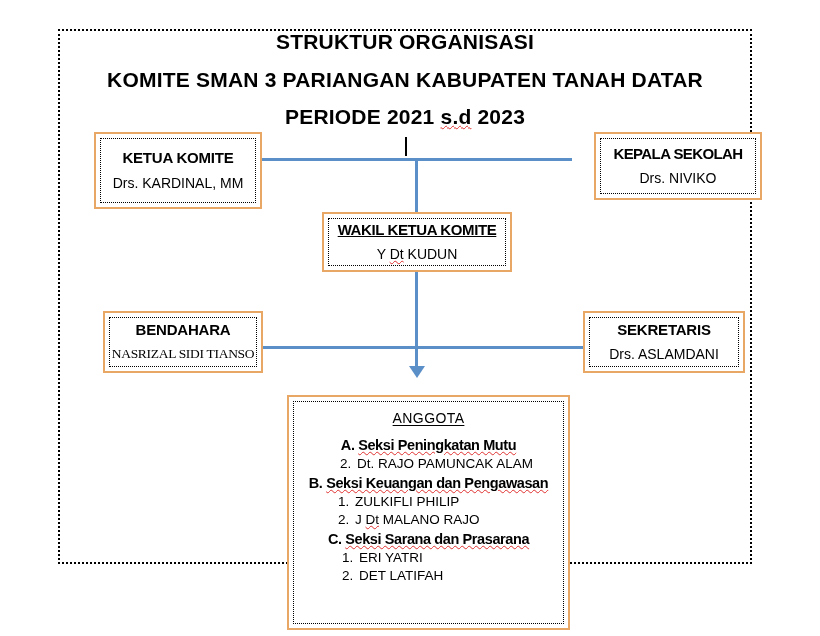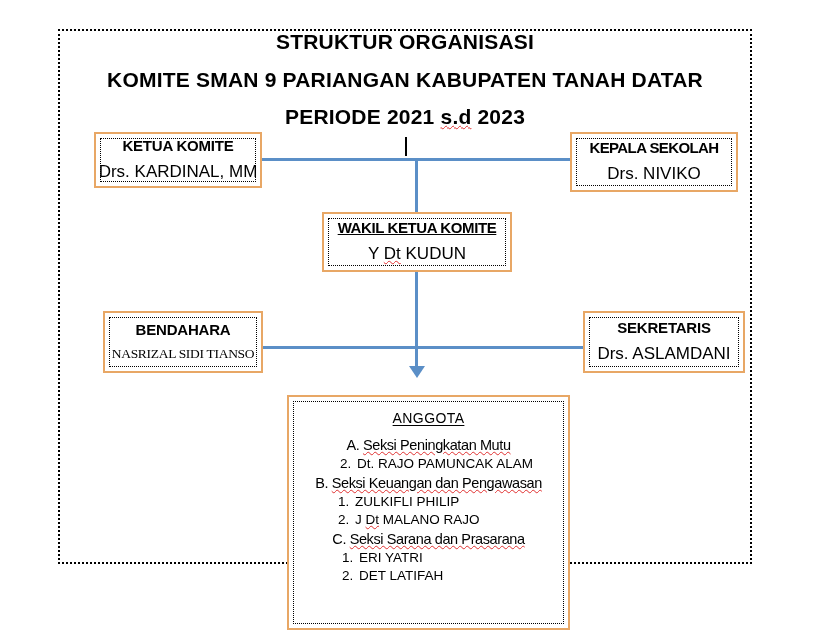--- a/index.html
+++ b/index.html
@@ -76,29 +76,29 @@
     overflow: visible;
   }
   .obox .bt {
     font-weight: bold;
     font-size: 15px;
     line-height: 1.1;
     white-space: nowrap;
     letter-spacing: -0.2px;
   }
   .obox .bn {
-    font-size: 17px;
+    font-size: 14px;
     line-height: 1.1;
     margin-top: 9px;
     white-space: nowrap;
   }
 
   
-  #box-ketua      { left: 94px;  top: 132px; width: 168px; height: 56px; }
-  #box-kepala     { left: 570px; top: 132px; width: 168px; height: 60px; }
+  #box-ketua      { left: 94px;  top: 132px; width: 168px; height: 77px; }
+  #box-kepala     { left: 594px; top: 132px; width: 168px; height: 68px; }
   #box-wakil      { left: 322px; top: 212px; width: 190px; height: 60px; }
   #box-bendahara  { left: 103px; top: 311px; width: 160px; height: 62px; }
   #box-sekretaris { left: 583px; top: 311px; width: 162px; height: 62px; }
 
   #box-kepala .bt  { letter-spacing: -0.6px; }
   #box-wakil .bt   { letter-spacing: -0.4px; text-decoration: underline; }
   #box-bendahara .bn { font-size: 13.5px; letter-spacing: -0.3px; font-family: Liberation Serif, serif; }
 
   
   .lineH {
@@ -164,21 +164,21 @@
   }
   .ang-title {
     text-align: center;
     font-size: 14px;
     text-decoration: underline;
     text-underline-offset: 2px;
     margin-bottom: 11px;
     letter-spacing: .4px;
   }
   .sec-head {
-    font-weight: normal;
+    font-weight: bold;
     font-size: 14.5px;
     text-align: center;
     letter-spacing: -0.4px;
     margin: 0 0 3px 0;
     white-space: nowrap;
   }
   .sec-head .sq { letter-spacing: -0.4px; }
   .mem {
     font-size: 13.5px;
     margin: 0 0 3px 0;
@@ -193,21 +193,21 @@
   .grpB .sec-head, .grpC .sec-head { margin-top: 4px; }
 </style>
 </head>
 <body>
 
 <div id="canvas">
 
   <div class="page-frame"></div>
 
   <div class="heading title-1">STRUKTUR ORGANISASI</div>
-  <div class="heading title-2">KOMITE SMAN 9 PARIANGAN KABUPATEN TANAH DATAR</div>
+  <div class="heading title-2">KOMITE SMAN 3 PARIANGAN KABUPATEN TANAH DATAR</div>
   <div class="heading title-3"><span>PERIODE 2021 </span><span class="sq">s.d</span><span> 2023</span></div>
 
   <div class="lineH" id="h-top"></div>
   <div class="caret"></div>
   <div class="lineV" id="v-top-wakil"></div>
   <div class="lineV" id="v-wakil-down"></div>
   <div class="lineH" id="h-mid-left"></div>
   <div class="lineH" id="h-mid-right"></div>
   <div class="arrow"></div>
 

